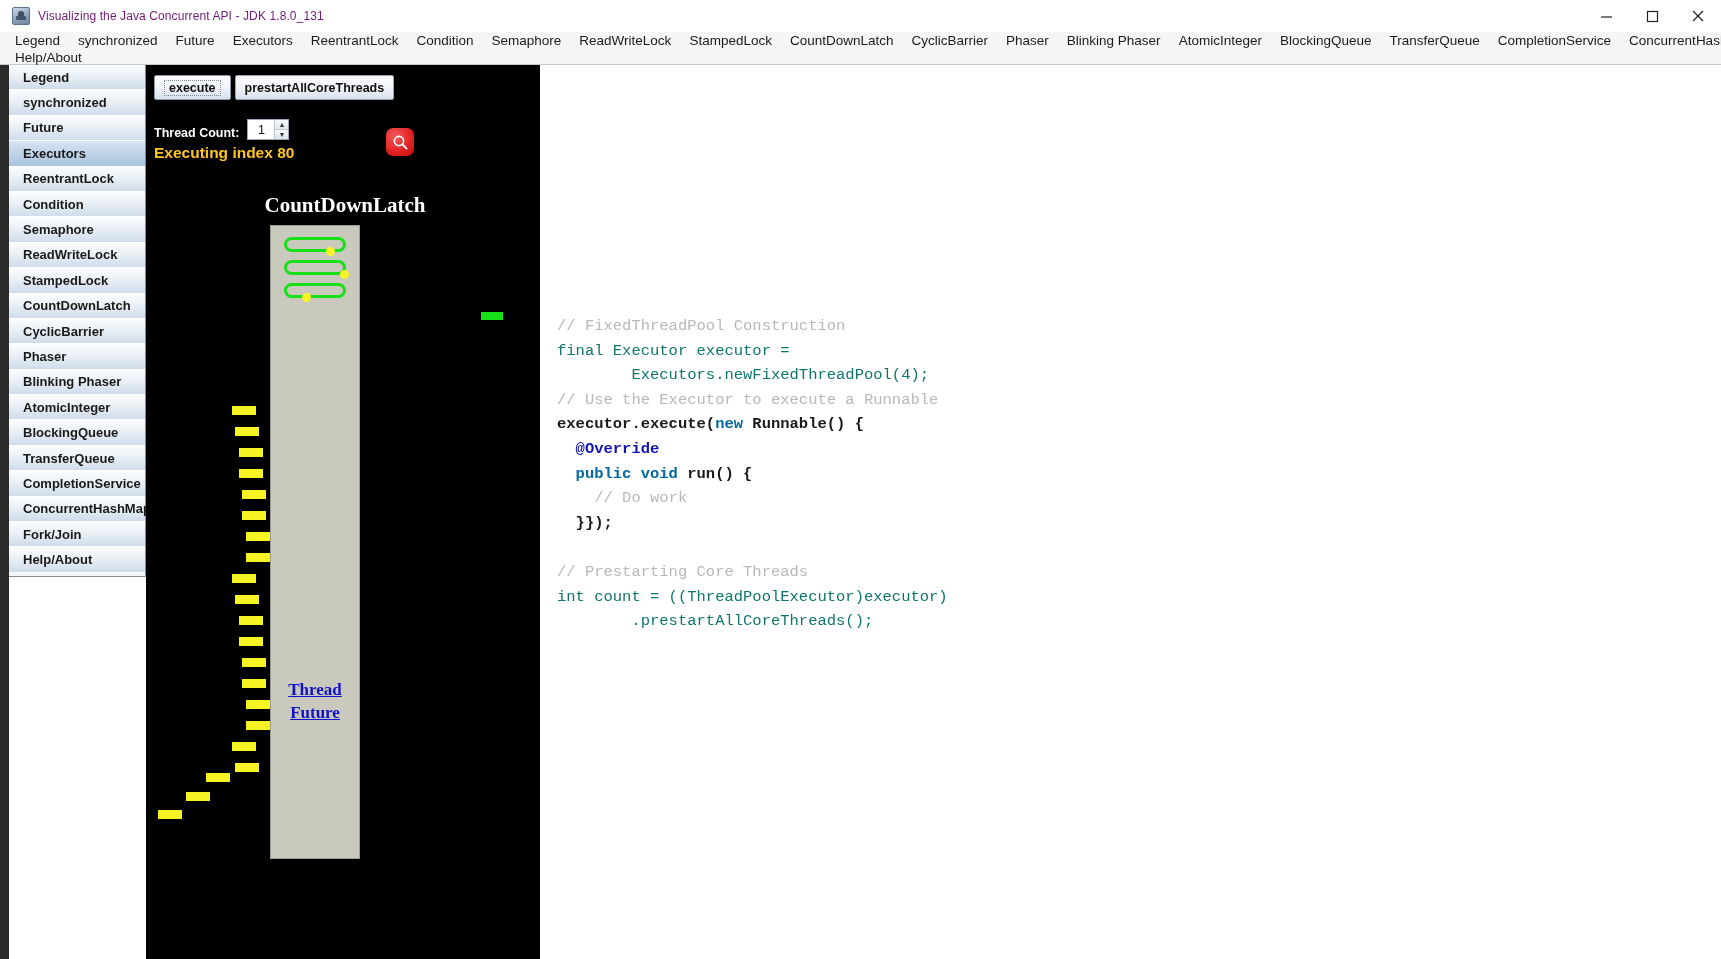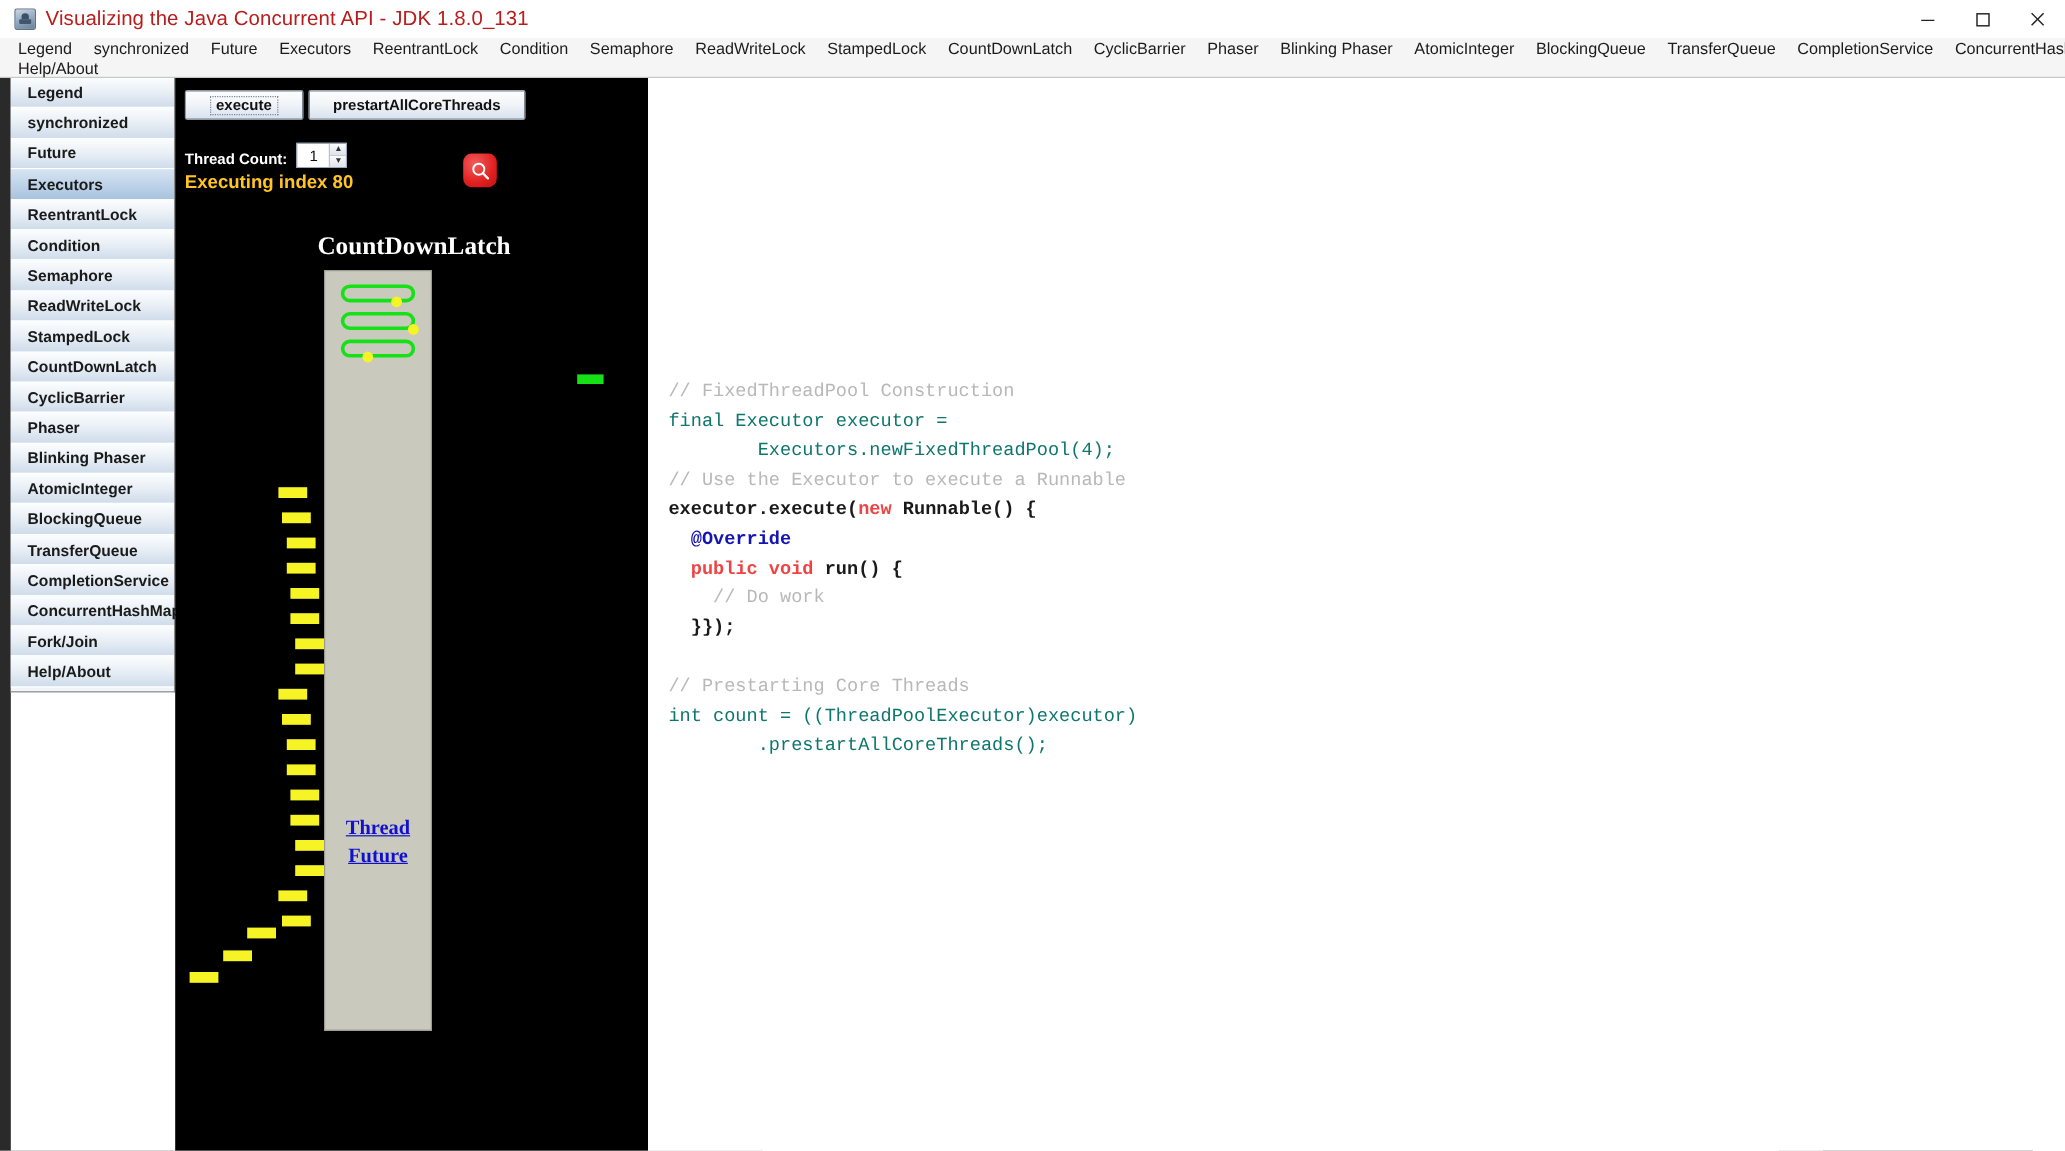--- a/index.html
+++ b/index.html
@@ -35,21 +35,21 @@
     content: "";
     position: absolute; left: 3px; top: 8px; width: 10px; height: 4px;
     background: #40566c; border-radius: 1px;
   }
   .title-icon::before {
     content: "";
     position: absolute; left: 5px; top: 3px; width: 6px; height: 5px;
     background: #3c5166; border-radius: 50% 50% 0 0;
   }
   .title-text {
-    font-size: 17px; color: #b91c1c; letter-spacing: .1px;
+    font-size: 12px; color: #701a75; letter-spacing: .1px;
     white-space: nowrap;
   }
   .winbtns {
     position: absolute; right: 0; top: 0; height: 32px;
     display: flex; align-items: stretch;
   }
   .winbtn {
     width: 46px; display: flex; align-items: center; justify-content: center;
     color: #222;
   }
@@ -118,21 +118,21 @@
 
   
   .btnrow { position: absolute; left: 8px; top: 10px; display: flex; gap: 4px; }
   .jbutton {
     height: 25px; min-width: 0;
     background: linear-gradient(to bottom,#fdfdfd 0%, #f1f4f8 48%, #d8e2ee 100%);
     border: 1px solid #9aa6b4;
     border-radius: 2px;
     font-size: 12.5px; font-weight: bold; color: #111;
     display: flex; align-items: center; justify-content: center;
-    padding: 0 20px;
+    padding: 0 9px;
     box-sizing: border-box;
   }
   .jbutton.focused { border: 1px solid #8e9aa8; }
   .jbutton.focused .lbl {
     border: 1px dotted #7b8796; padding: 0 4px;
   }
 
   
   .spinrow {
     position: absolute; left: 8px; top: 54px;
@@ -219,21 +219,21 @@
   .code {
     position: absolute; left: 17px; top: 249px;
     font-family: "Liberation Mono", monospace;
     font-size: 15.5px;
     line-height: 24.6px;
     white-space: pre;
   }
   .c-comment { color: #b8b8b8; }
   .c-plain   { color: #0f766e; }
   .c-bold    { color: #1a1a1a; font-weight: bold; }
-  .c-kw      { color: #ef4444; font-weight: bold; }
+  .c-kw      { color: #0369a1; font-weight: bold; }
   .c-anno    { color: #1414b4; font-weight: bold; }
 
   
   .magnifier {
     position: absolute; left: 240px; top: 63px;
     width: 28px; height: 28px; border-radius: 7px;
     background: radial-gradient(circle at 35% 30%, #f25c5c 0%, #e02020 60%, #c41010 100%);
     box-shadow: 0 1px 2px rgba(0,0,0,.45);
     display: flex; align-items: center; justify-content: center;
   }

